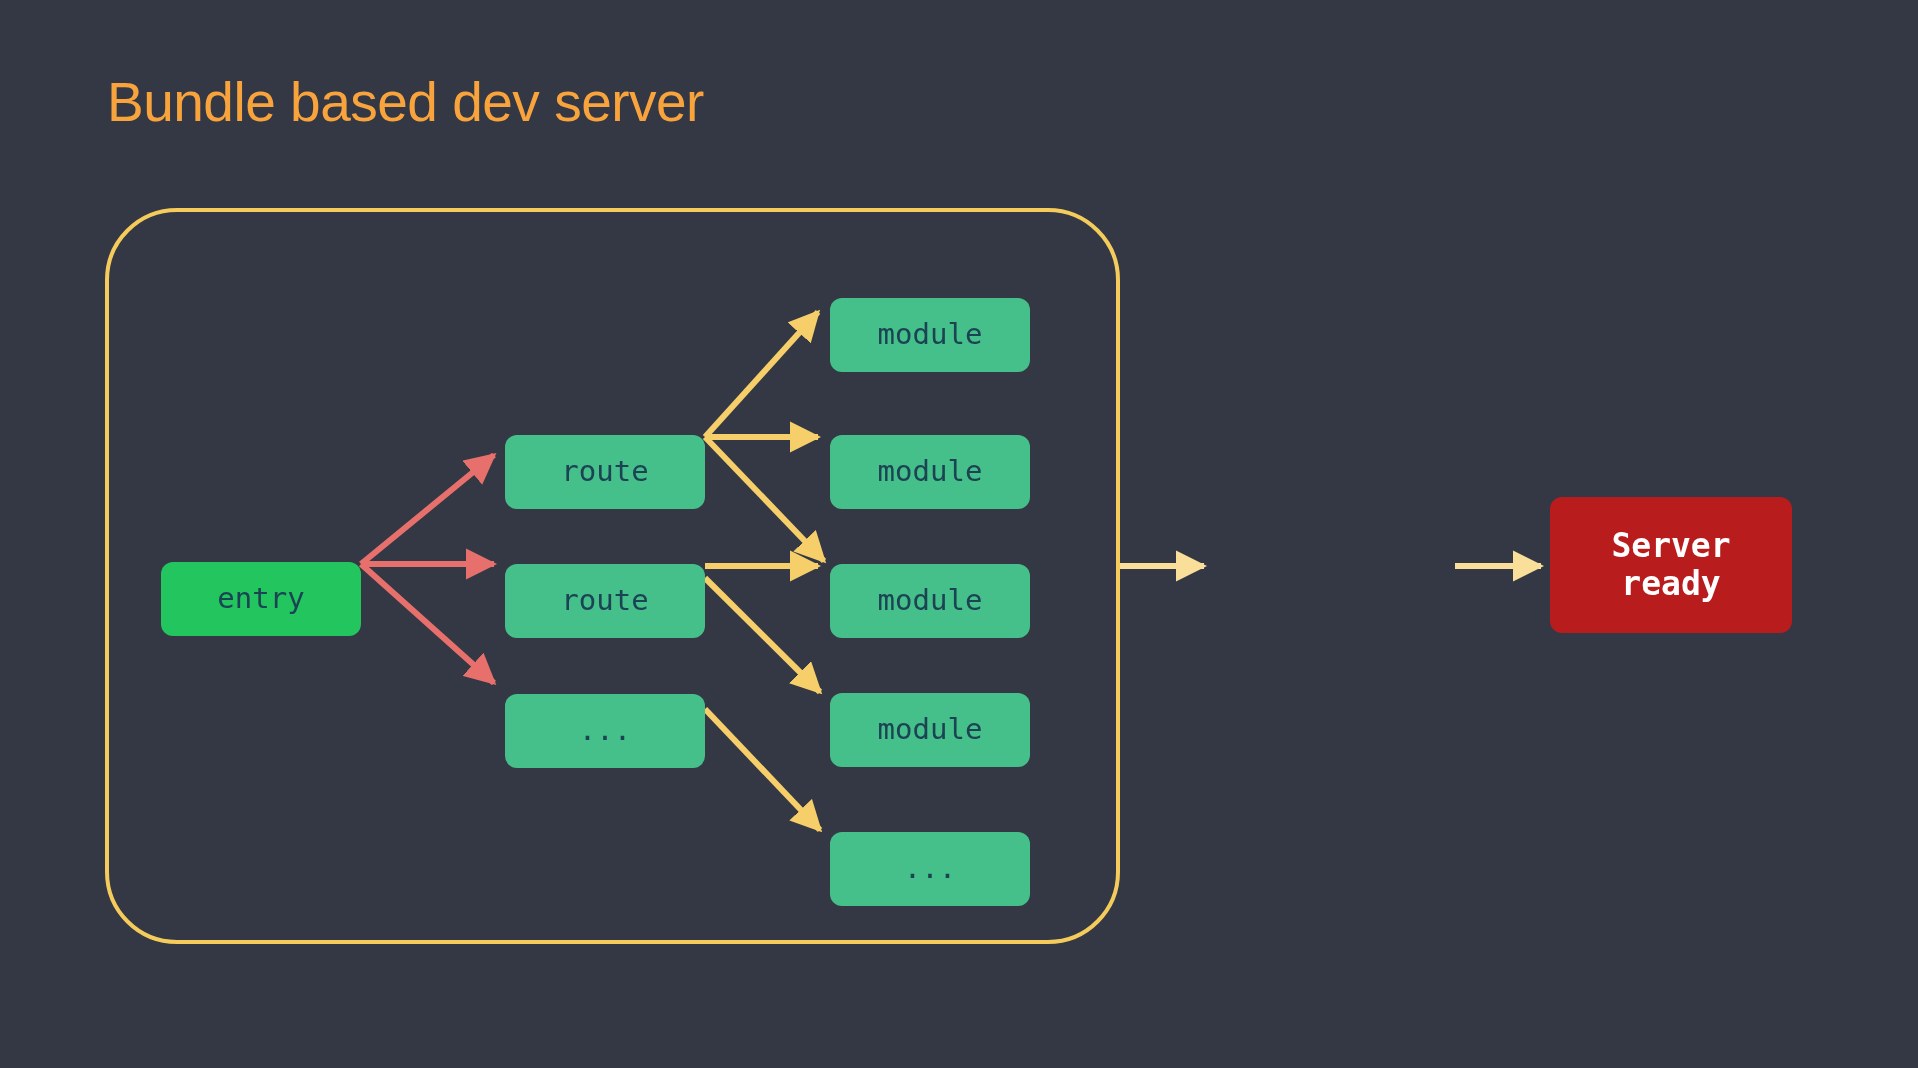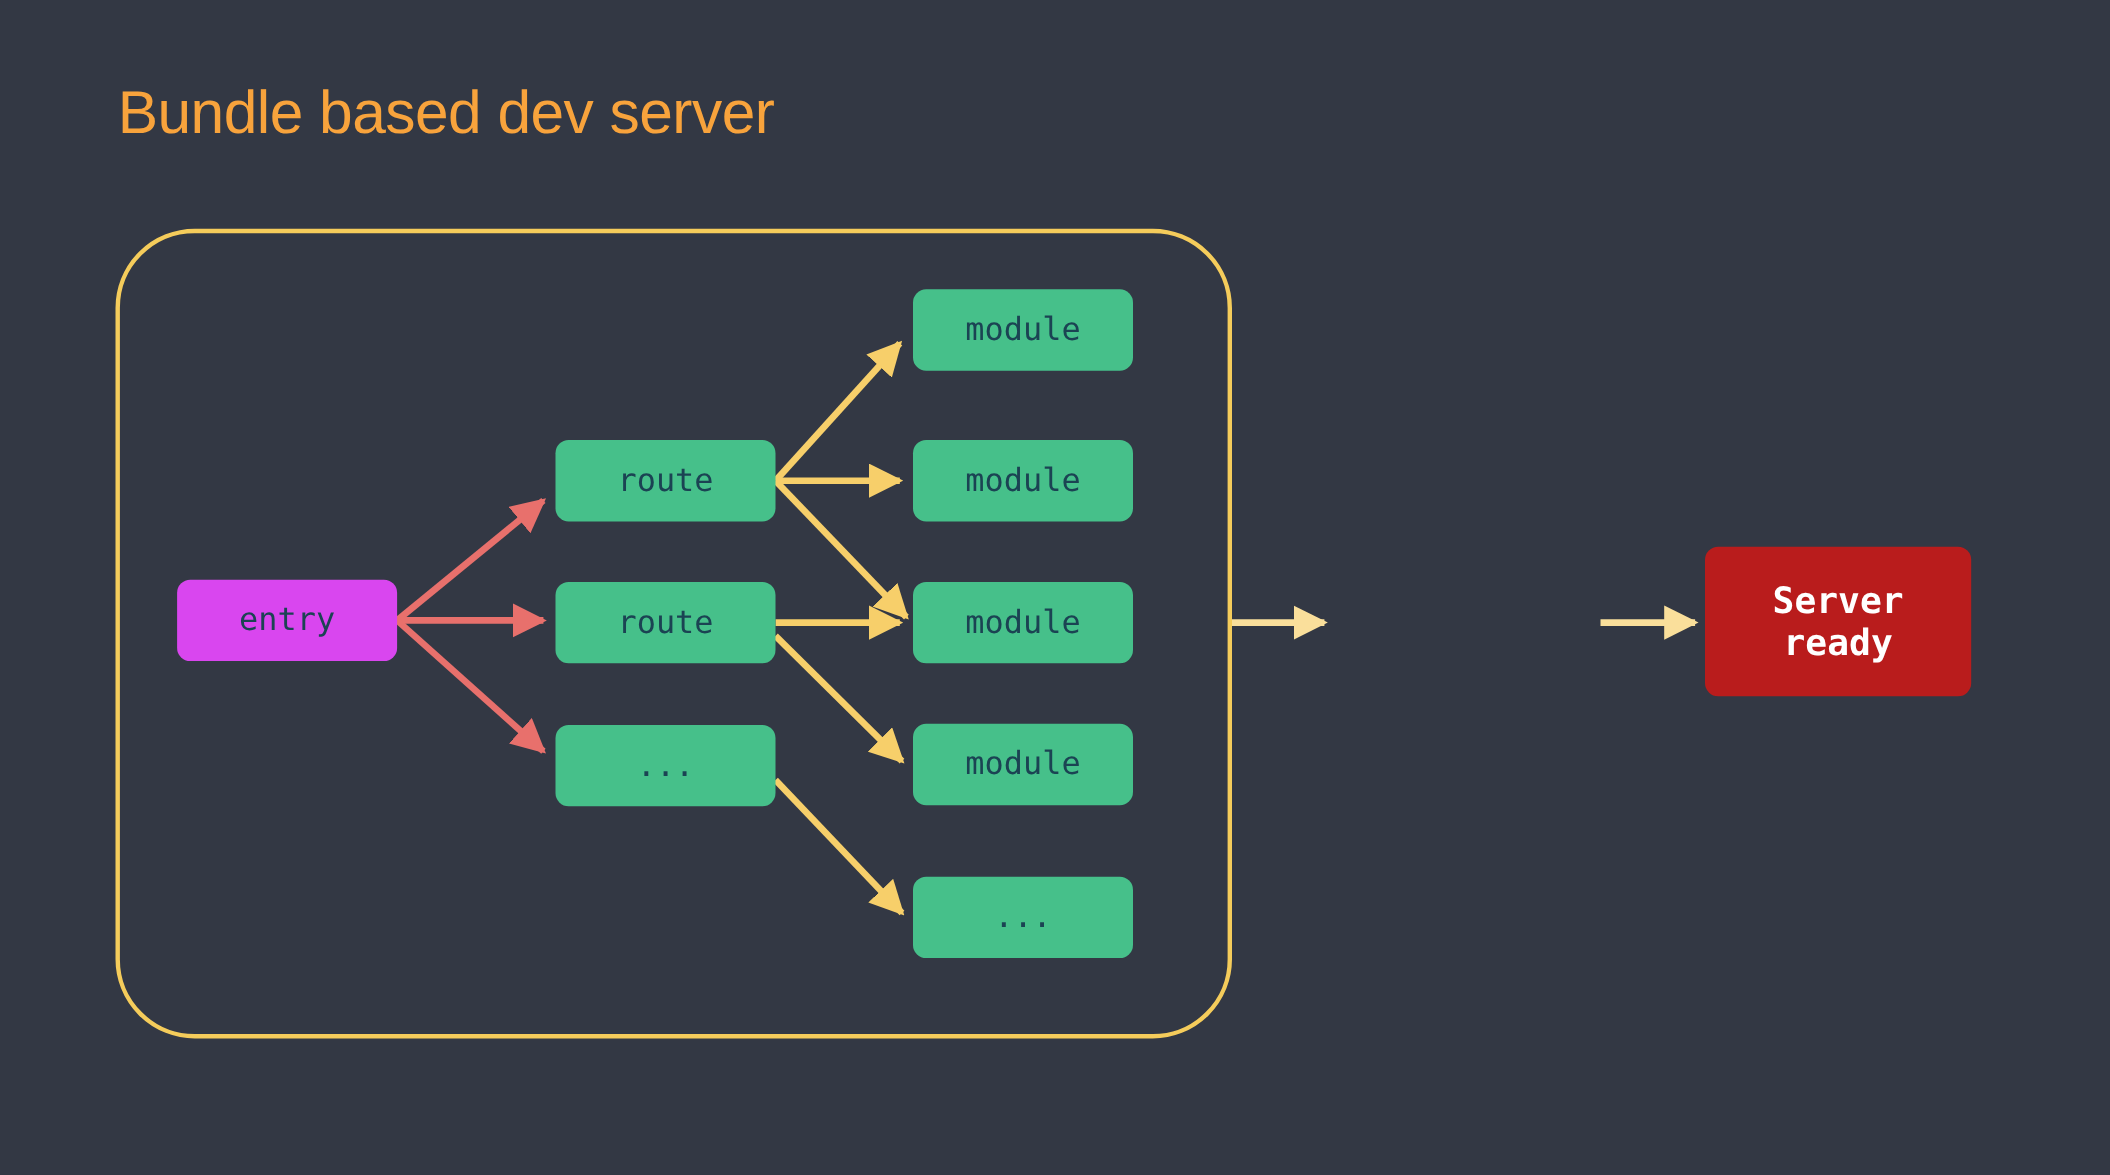--- a/index.html
+++ b/index.html
@@ -54,23 +54,24 @@
     justify-content: center;
     text-align: center;
     line-height: 1.16;
     white-space: pre-line;
   }
   .node-mono {
     font-family: "DejaVu Sans Mono", "Liberation Mono", monospace;
     font-size: 29px;
     font-weight: 400;
     color: #1b4353;
+    margin-top: 35px;
   }
   .node-entry {
-    background: #d946ef;
+    background: #22c55e;
   }
   .node-green {
     background: #46c08a;
   }
   .node-bundle {
     background: #c69ced;
     font-family: "DejaVu Sans Mono", "Liberation Mono", monospace;
     font-size: 33px;
     font-weight: bold;
     color: #ffffff;

